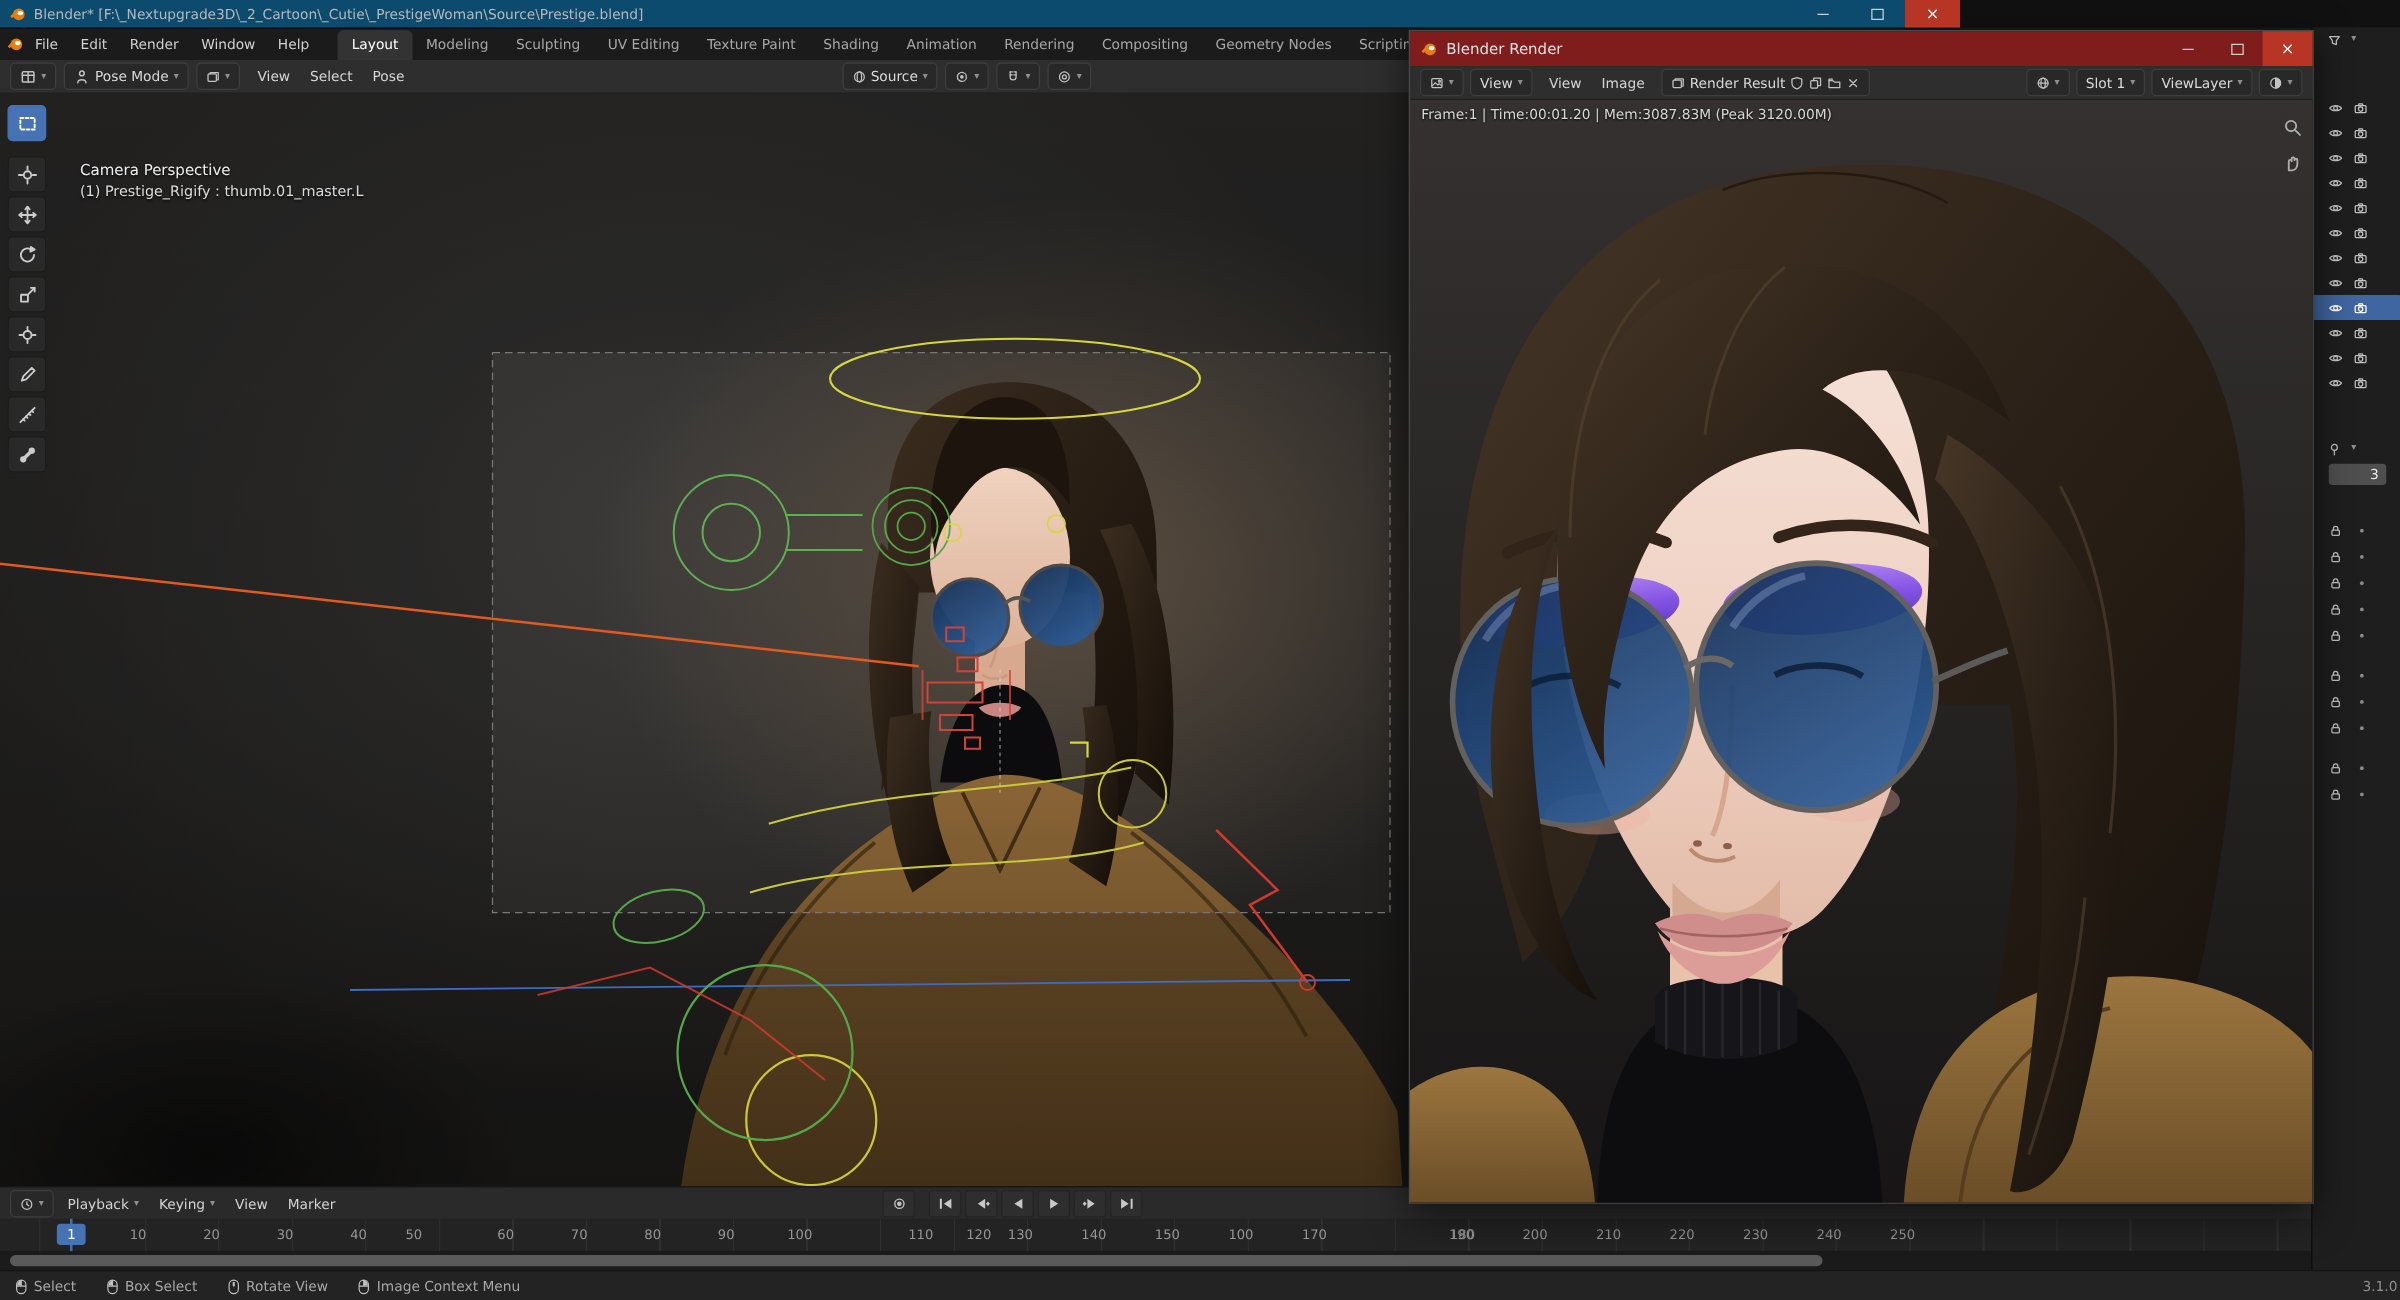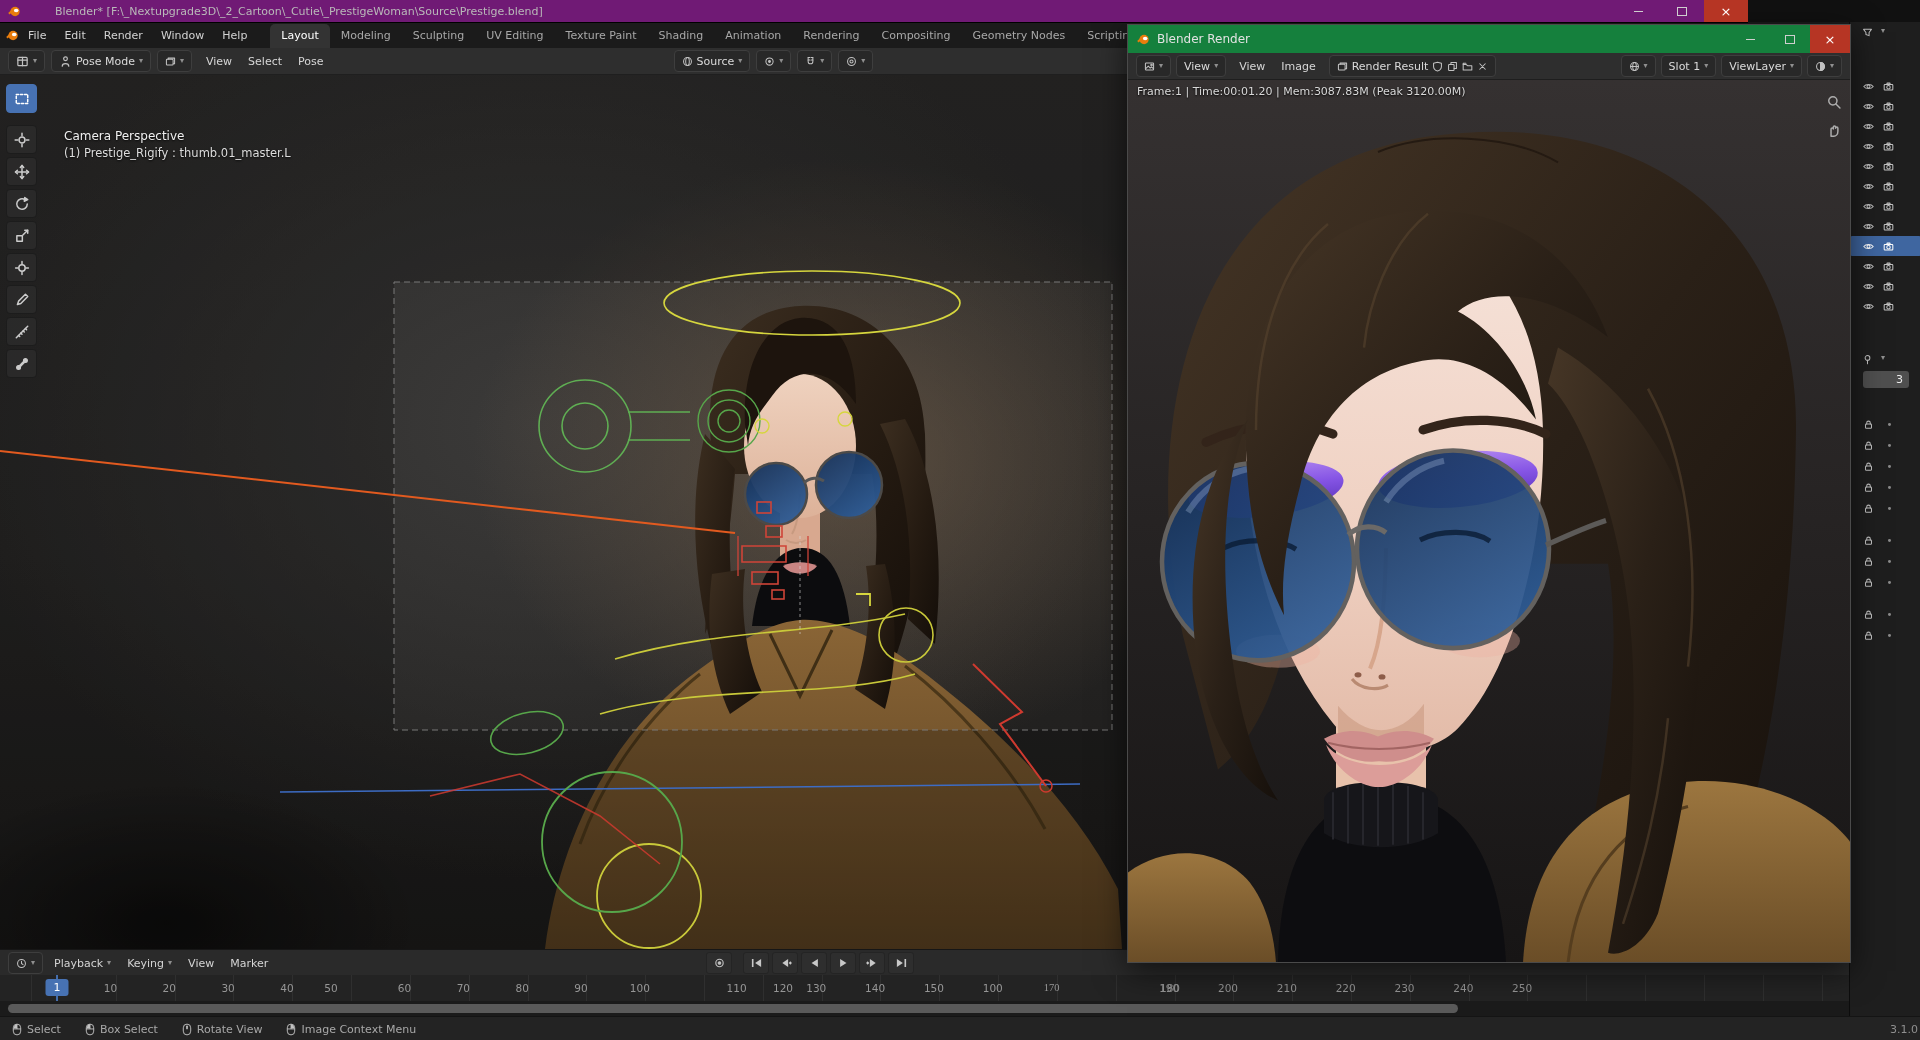--- a/index.html
+++ b/index.html
@@ -5,22 +5,22 @@
   html,body{margin:0;padding:0;background:#111;}
   body{width:1920px;height:1040px;position:relative;overflow:hidden;
        font-family:"DejaVu Sans","Liberation Sans",sans-serif;font-size:11px;color:#d0d0d0;
        -webkit-font-smoothing:antialiased;}
   .i{display:inline-flex;align-items:center;justify-content:center;color:#c2c2c2;}
   .i svg{width:13px;height:13px;display:block;}
   .i.sm svg{width:11px;height:11px;}
   .chev{font-size:8px;color:#8f8f8f;line-height:1;}
 
   
-  .titlebar{position:absolute;left:0;top:0;width:1748px;height:22px;background:#701a75;
-            display:flex;align-items:center;z-index:80;border-bottom:1px solid #000;gap:28px;}
+  .titlebar{position:absolute;left:0;top:0;width:1568px;height:22px;background:#0c4a6e;
+            display:flex;align-items:center;z-index:80;border-bottom:1px solid #000;}
   .titlebar .logo{margin:0 6px 0 8px;}
   .titlebar .t-text{color:#b9b9b9;font-size:11px;}
   .win-controls{margin-left:auto;display:flex;height:22px;}
   .win-btn{width:44px;height:22px;display:flex;align-items:center;justify-content:center;color:#cfcfcf;}
   .win-btn.close{background:#b63524;color:#fff;font-size:13px;}
   .glyph-min{width:9px;height:1px;background:#cfcfcf;display:block;}
   .glyph-max{width:8px;height:7px;border:1px solid #cfcfcf;display:block;}
 
   
   .menubar{position:absolute;left:0;top:22px;width:1920px;height:26px;background:#1b1b1b;
@@ -97,21 +97,21 @@
              color:#ececec;text-align:right;padding-right:6px;line-height:17px;}
   .lock-rows{margin-top:26px;}
   .lock-group{margin-bottom:11px;}
   .l-row{height:21px;display:flex;align-items:center;gap:10px;padding-left:13px;}
   .l-row .dot{color:#8b8b8b;}
 
   
   .render-window{position:absolute;left:1127px;top:24px;width:722px;height:937px;z-index:50;
                  background:#1f1d1d;border:1px solid #4a4a4a;box-shadow:0 8px 30px rgba(0,0,0,.6);
                  display:flex;flex-direction:column;}
-  .rw-titlebar{height:28px;background:#15803d;display:flex;align-items:center;flex:none;}
+  .rw-titlebar{height:28px;background:#7f1d1d;display:flex;align-items:center;flex:none;}
   .rw-titlebar .logo{margin:0 7px 0 9px;}
   .rw-title{font-size:12px;color:#e2e2e2;}
   .rw-controls{margin-left:auto;display:flex;height:28px;}
   .rw-btn{width:40px;height:28px;display:flex;align-items:center;justify-content:center;color:#d6d6d6;}
   .rw-btn.close{background:#b63524;color:#fff;font-size:13px;}
   .rw-header{height:26px;background:#2e2e2e;border-bottom:1px solid #1e1e1e;display:flex;align-items:center;
              gap:5px;padding:0 8px;flex:none;}
   .rw-right{margin-left:auto;display:flex;align-items:center;gap:5px;}
   .rw-image{position:relative;flex:1;overflow:hidden;background:#242121;}
   .rw-status{position:absolute;left:9px;top:5px;color:#d9d9d9;font-size:11px;z-index:3;text-shadow:0 1px 2px #000;}
@@ -463,21 +463,21 @@
     <span class="f-label" style="left: 463.358px;">70</span>
     <span class="f-label" style="left: 522.178px;">80</span>
     <span class="f-label" style="left: 580.998px;">90</span>
     <span class="f-label" style="left: 639.818px;">100</span>
     <span class="f-label" style="left: 698.638px; margin-left: 38px;">110</span>
     <span class="f-label" style="left: 783px;">120</span>
     <span class="f-label" style="left: 816.278px;">130</span>
     <span class="f-label" style="left: 875.098px;">140</span>
     <span class="f-label" style="left: 933.918px;">150</span>
     <span class="f-label" style="left: 992.738px;">100</span>
-    <span class="f-label" style="left: 1051.56px; font-family: Liberation Serif, serif;">170</span>
+    <span class="f-label" style="left: 1051.56px;">170</span>
     <span class="f-label" style="left: 1170px;">180</span>
     <span class="f-label" style="left: 1169.2px;">190</span>
     <span class="f-label" style="left: 1228.02px;">200</span>
     <span class="f-label" style="left: 1286.84px;">210</span>
     <span class="f-label" style="left: 1345.66px;">220</span>
     <span class="f-label" style="left: 1404.48px;">230</span>
     <span class="f-label" style="left: 1463.3px;">240</span>
     <span class="f-label" style="left: 1522.12px;">250</span>
   </div>
 <div class="tl-scroll">

